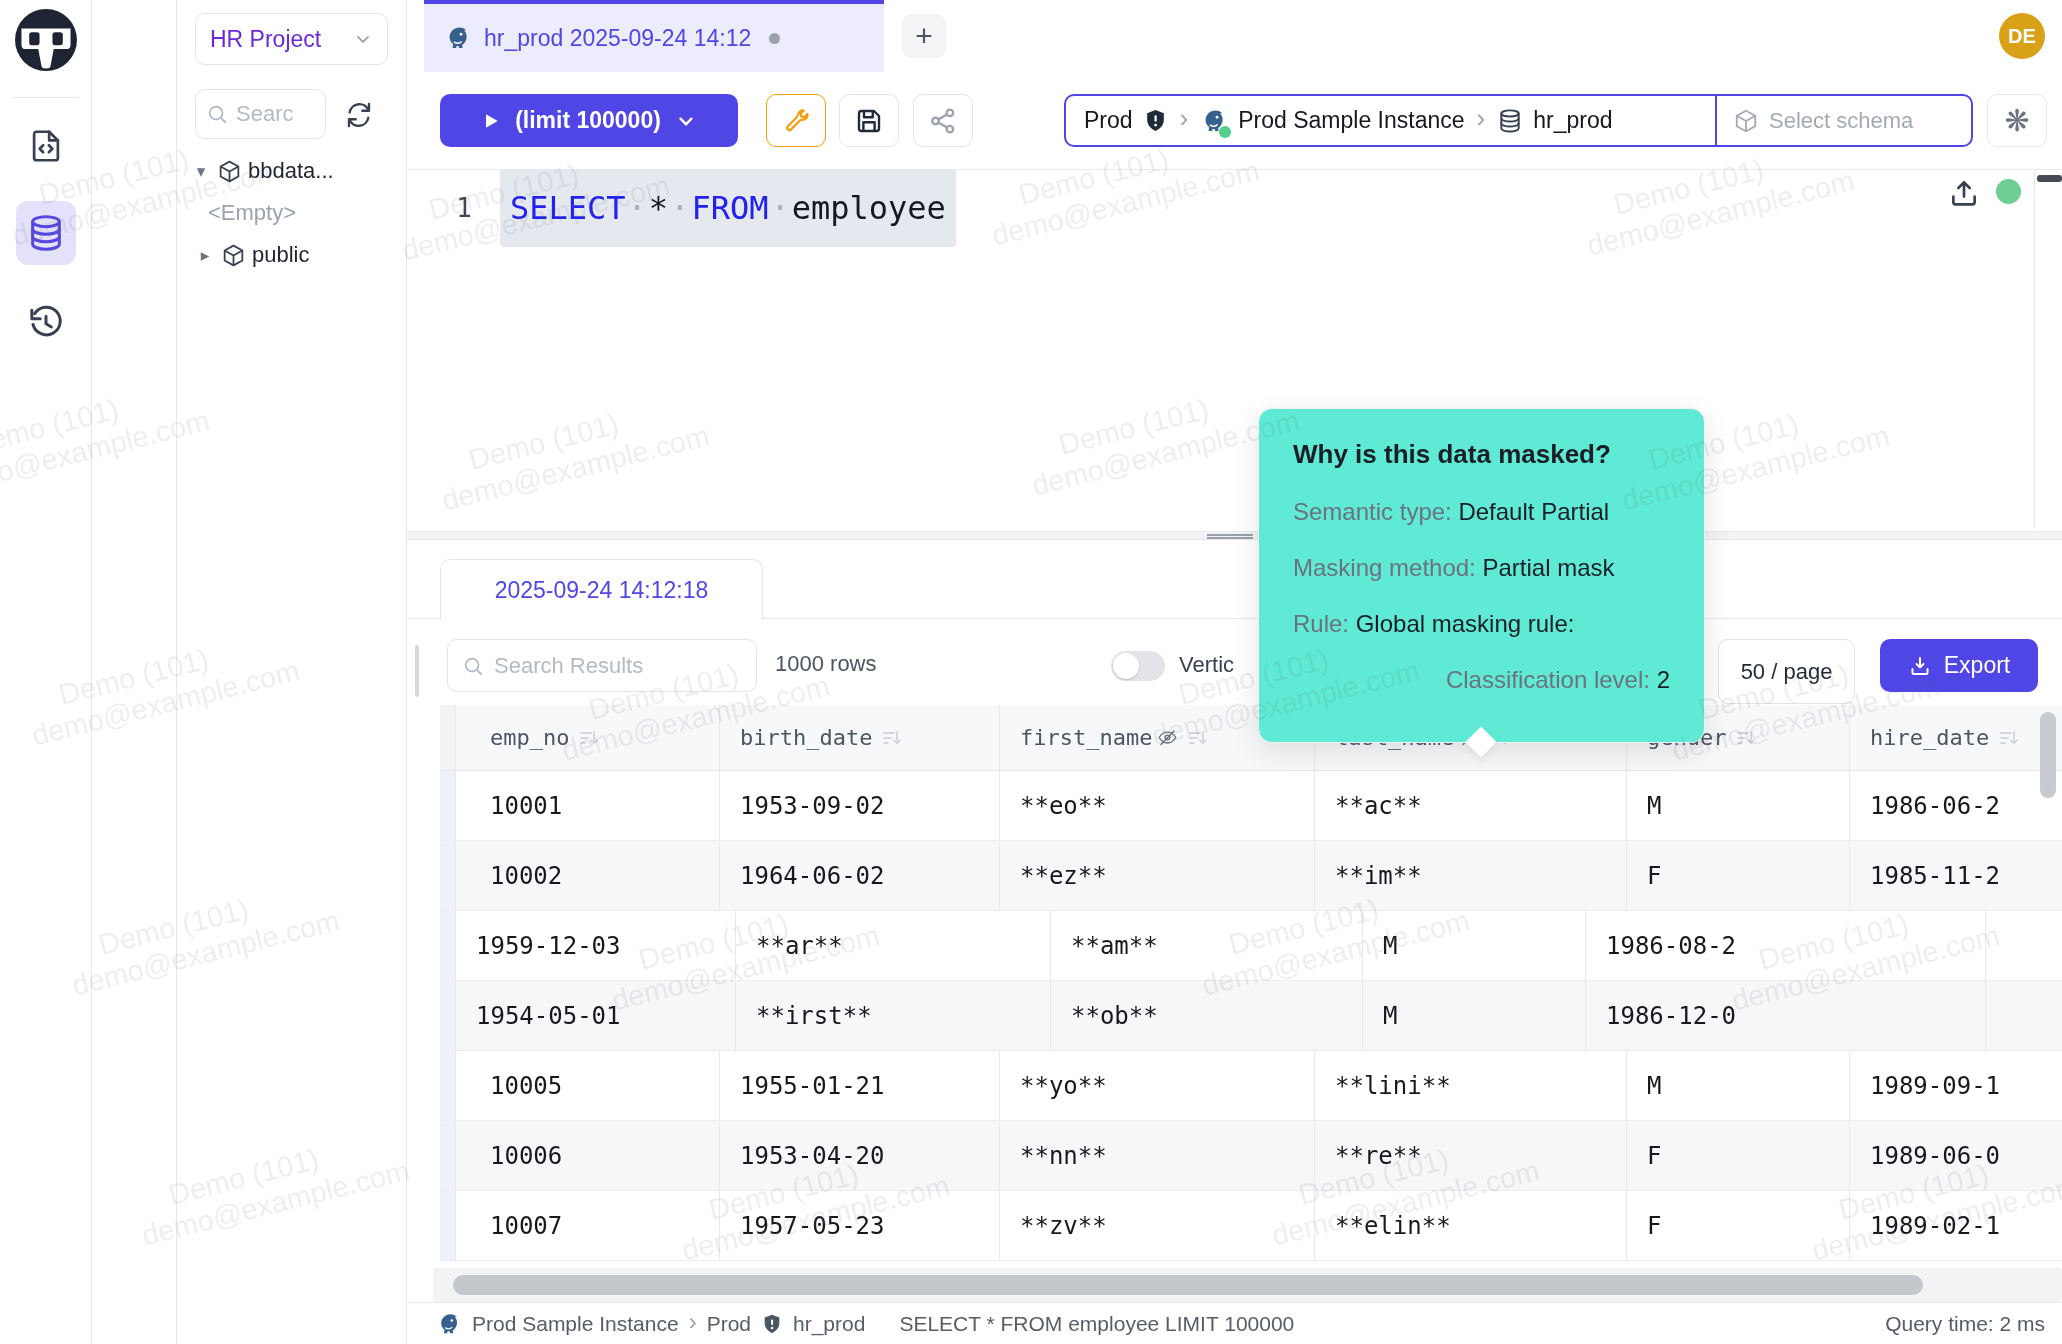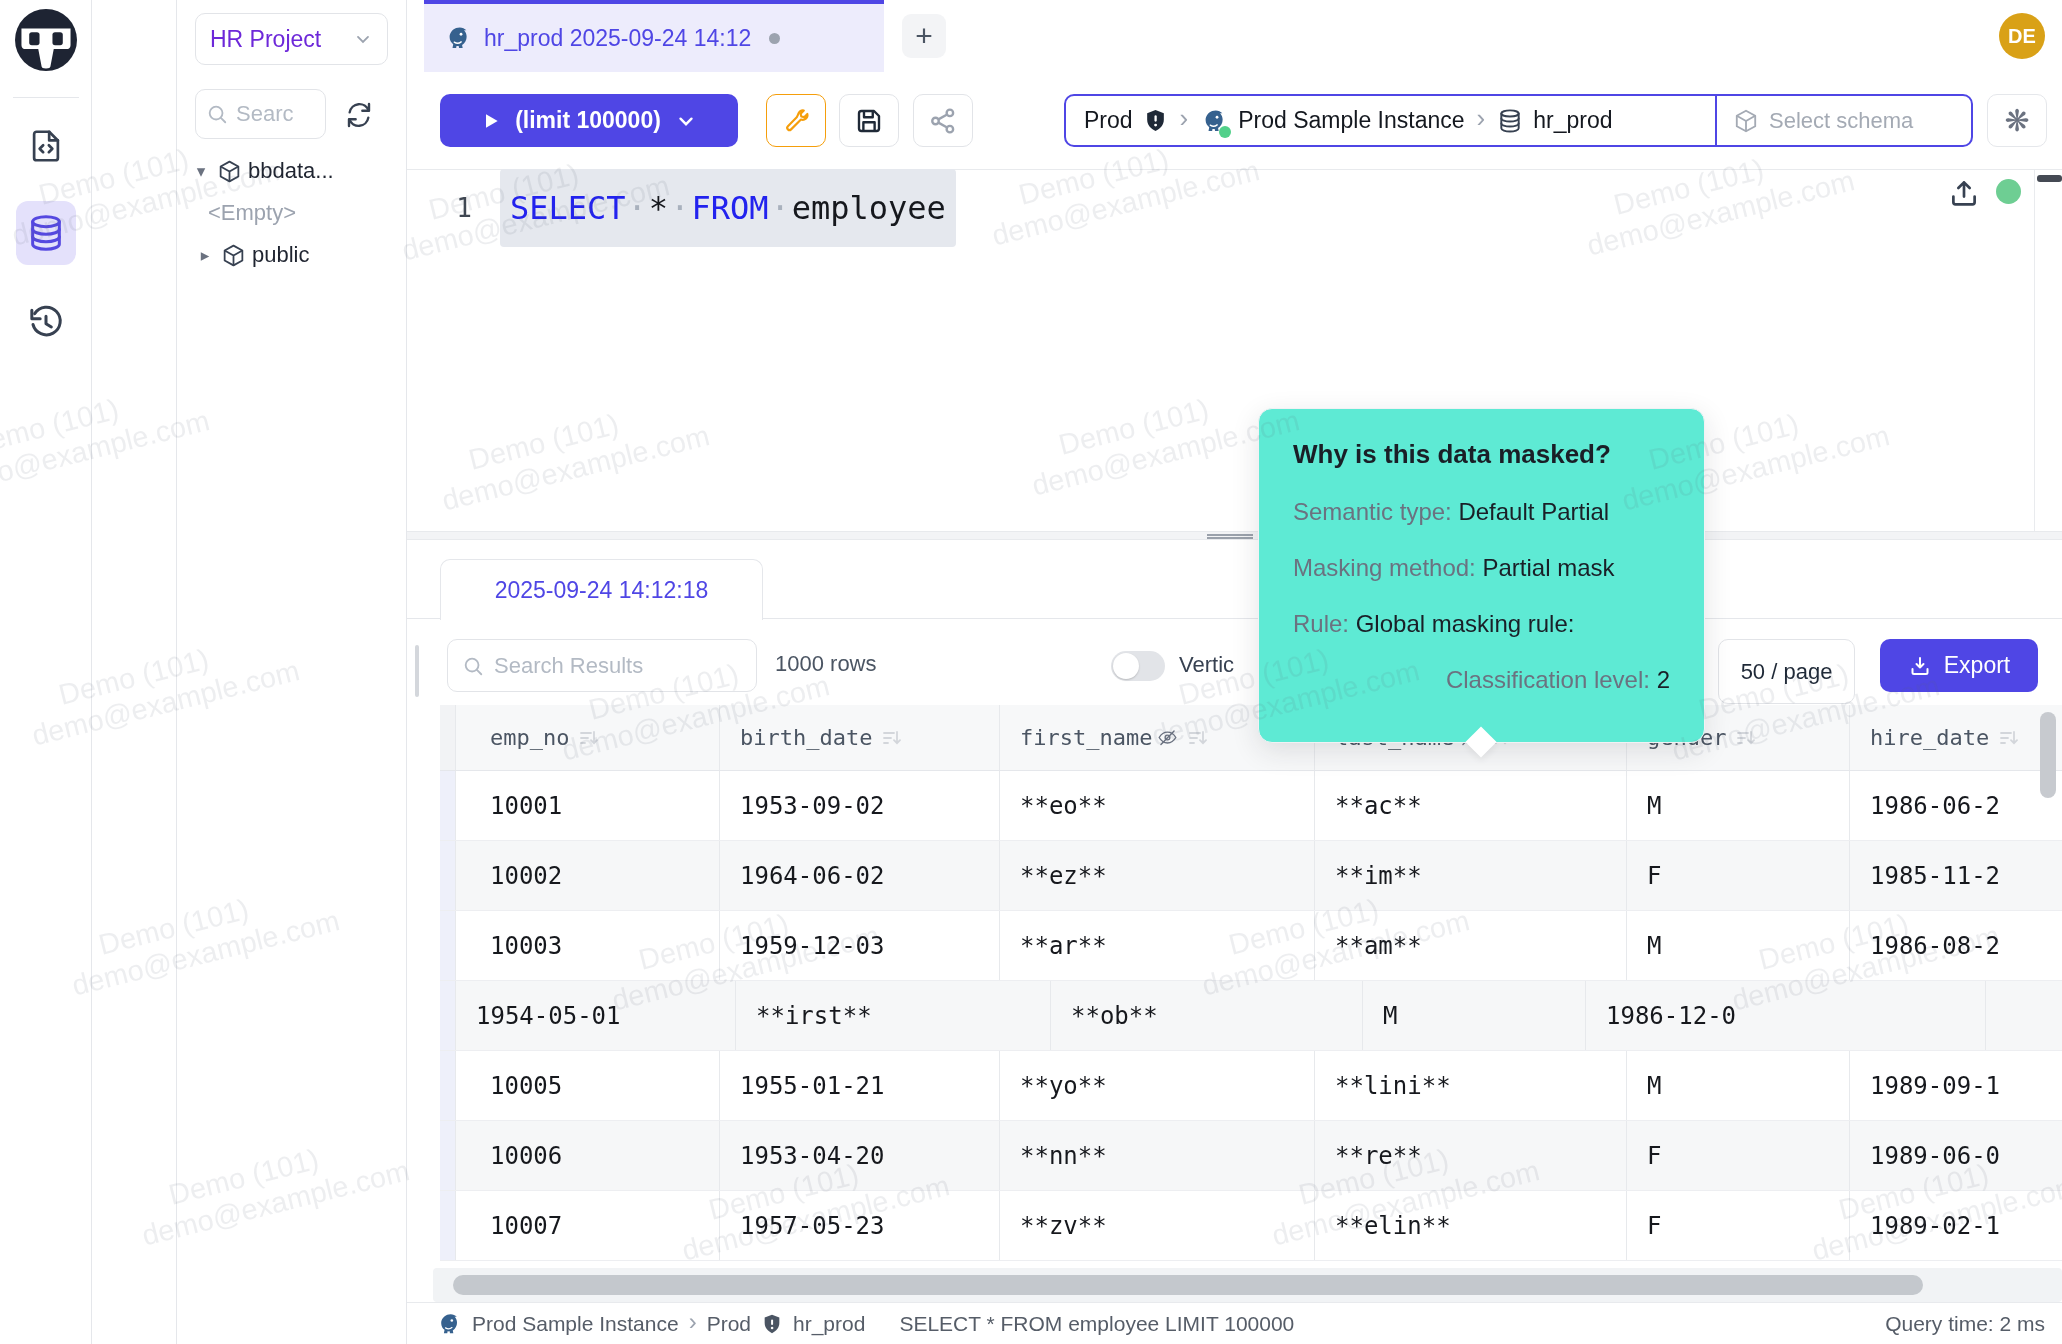--- a/index.html
+++ b/index.html
@@ -469,21 +469,20 @@
             <div class="cell gutter"></div>
             <div class="cell bcell first" style="width:264px">10002</div>
             <div class="cell bcell" style="width:280px">1964-06-02</div>
             <div class="cell bcell" style="width:315px">**ez**</div>
             <div class="cell bcell" style="width:312px">**im**</div>
             <div class="cell bcell" style="width:223px">F</div>
             <div class="cell bcell" style="width:400px">1985-11-2</div>
           </div>
           <div class="trow">
             <div class="cell gutter"></div>
-            <div class="cell bcell first" style="width:264px">10003</div>
             <div class="cell bcell" style="width:280px">1959-12-03</div>
             <div class="cell bcell" style="width:315px">**ar**</div>
             <div class="cell bcell" style="width:312px">**am**</div>
             <div class="cell bcell" style="width:223px">M</div>
             <div class="cell bcell" style="width:400px">1986-08-2</div>
           </div>
           <div class="trow alt">
             <div class="cell gutter"></div>
             <div class="cell bcell" style="width:280px">1954-05-01</div>
             <div class="cell bcell" style="width:315px">**irst**</div>

